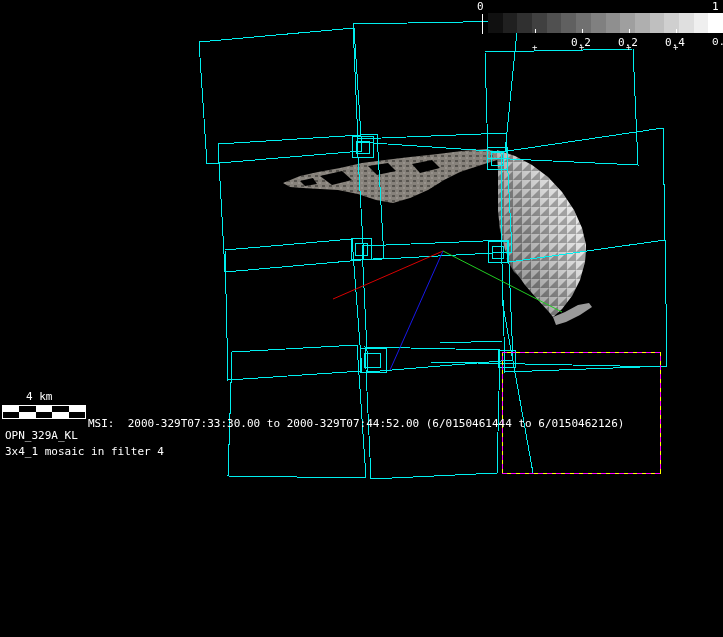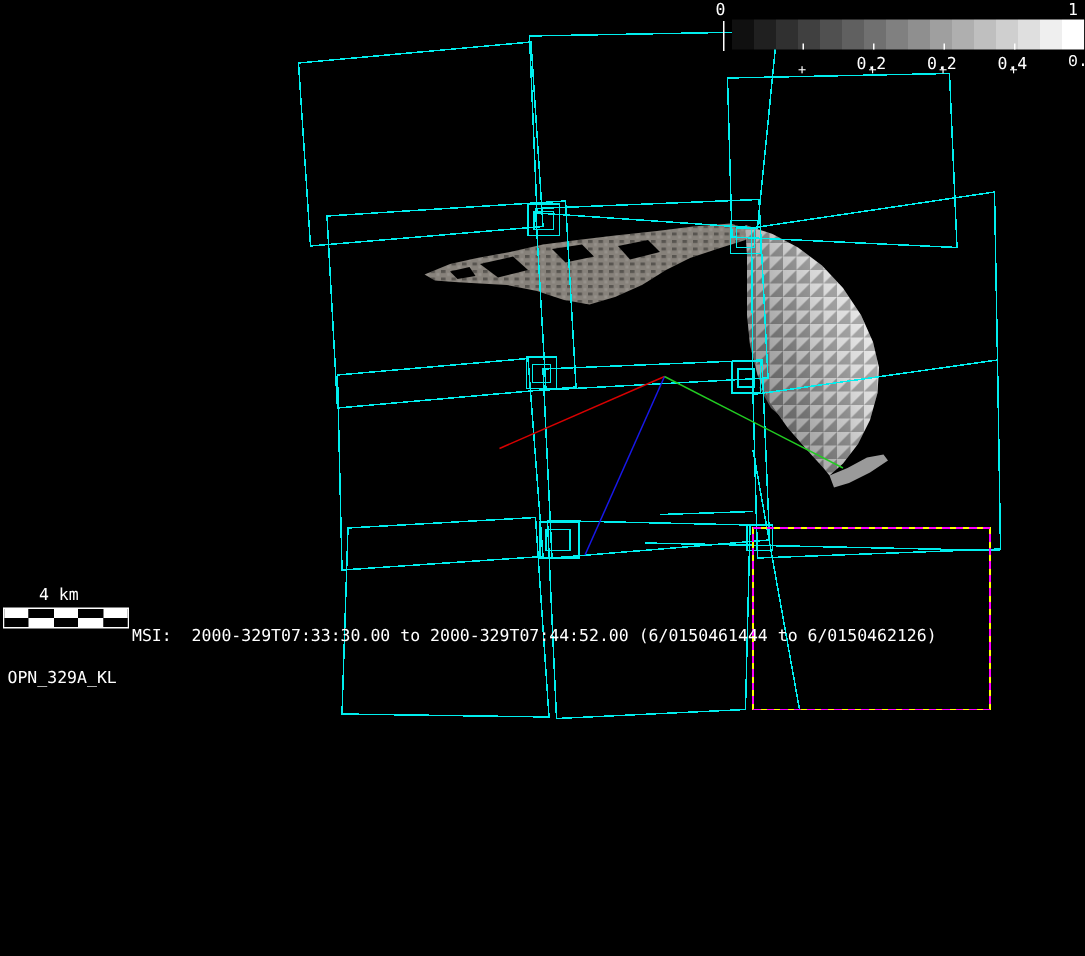--- a/index.html
+++ b/index.html
@@ -117,14 +117,15 @@
       <div class="sb-cell" style="left: 49.2px; top: 0px; width: 16.4px; height: 6px; background: rgb(0, 0, 0);"></div>
       <div class="sb-cell" style="left: 65.6px; top: 0px; width: 16.4px; height: 6px; background: rgb(255, 255, 255);"></div>
       <div class="sb-cell" style="left: 0px; top: 6px; width: 16.4px; height: 6px; background: rgb(0, 0, 0);"></div>
       <div class="sb-cell" style="left: 16.4px; top: 6px; width: 16.4px; height: 6px; background: rgb(255, 255, 255);"></div>
       <div class="sb-cell" style="left: 32.8px; top: 6px; width: 16.4px; height: 6px; background: rgb(0, 0, 0);"></div>
       <div class="sb-cell" style="left: 49.2px; top: 6px; width: 16.4px; height: 6px; background: rgb(255, 255, 255);"></div>
       <div class="sb-cell" style="left: 65.6px; top: 6px; width: 16.4px; height: 6px; background: rgb(0, 0, 0);"></div>
     </div>
 
   <span class="abs px11" style="left:88px;top:408px;margin-top:10px;">MSI:  2000-329T07:33:30.00 to 2000-329T07:44:52.00 (6/0150461444 to 6/0150462126)</span>
-  <span class="abs px11" style="left:5px;top:430px;margin-top:16px;">OPN_329A_KL</span>
+  <span class="abs px11" style="left:5px;top:430px;">OPN_329A_KL</span>
+  <span class="abs px11" style="left:5px;top:446px;">3x4_1 mosaic in filter 4</span>
 </div>
 
 </body></html>

